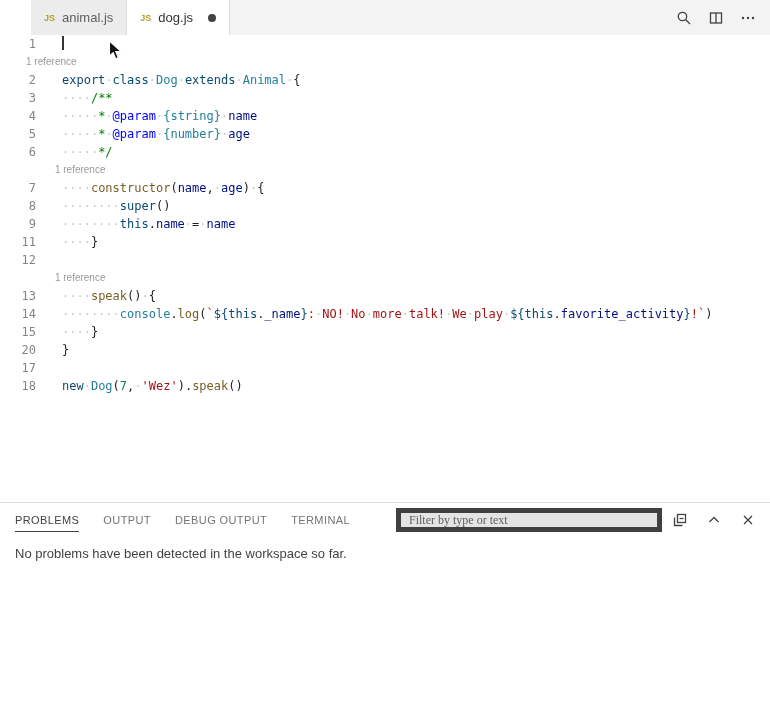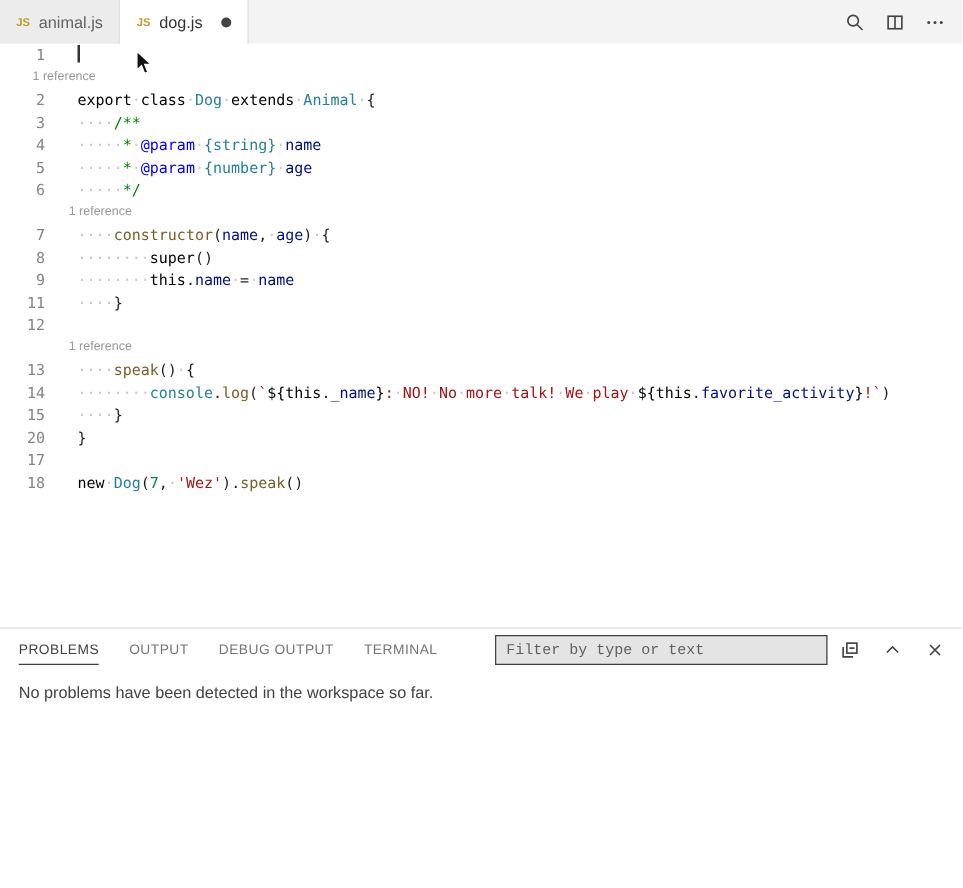--- a/index.html
+++ b/index.html
@@ -1,46 +1,46 @@
 <!DOCTYPE html>
 <html><head>
 <meta charset="utf-8">
 <style>
   html,body{margin:0;padding:0;}
   body{width:770px;height:710px;position:relative;background:#ffffff;font-family:"Liberation Sans",sans-serif;overflow:hidden;}
 
   
-  .tabbar{display:flex;align-items:stretch;height:35px;background:#f3f3f3;}
+  .tabbar{display:flex;align-items:stretch;height:35px;background:#f3f3f3;margin-left:31px;}
   .tab{display:flex;align-items:center;gap:7px;padding:0 13px;font-size:13px;color:#616161;background:#ececec;border-right:1px solid #dedede;cursor:pointer;}
   .tab.active{background:#ffffff;color:#333333;}
   .js-badge{font-size:9px;font-weight:bold;color:#b3a12e;}
   .mod-dot{width:8px;height:8px;border-radius:50%;background:#424242;margin-left:8px;flex:none;}
   .tab-spacer{flex:1;}
   .tab-actions{display:flex;align-items:center;gap:8px;padding-right:10px;}
   .icon-btn{width:24px;height:24px;display:flex;align-items:center;justify-content:center;cursor:pointer;border-radius:4px;}
   svg.ic{stroke:#424242;fill:none;stroke-width:1.3;}
 
   
   .editor{position:absolute;top:35px;left:0;width:770px;height:467px;background:#fff;cursor:text;}
   .row{display:flex;height:18px;line-height:18px;font-family:"DejaVu Sans Mono",monospace;font-size:12px;white-space:pre;}
   .gutter{width:36px;text-align:right;color:#858585;flex:none;user-select:none;}
   .line{margin-left:26px;flex:1;white-space:pre;}
   .row.lens{font-family:"Liberation Sans",sans-serif;font-size:10px;flex-direction:column;}
   .lens-link{color:#999999;cursor:pointer;}
-  .tk-kw{color:#000000}.tk-cls{color:#267f99}.tk-cmt{color:#008000}.tk-doc{color:#0000ff}
+  .tk-kw{color:#0c4a6e}.tk-cls{color:#267f99}.tk-cmt{color:#008000}.tk-doc{color:#0000ff}
   .tk-var{color:#001080}.tk-fn{color:#795E26}.tk-str{color:#a31515}.tk-num{color:#098658}
   .tk-pun{color:#1e1e1e}.tk-ws{color:#c8c8c8}
   .caret{display:inline-block;width:2px;height:14px;background:#333;vertical-align:-2px;}
 
   
   .panel{position:absolute;top:502px;left:0;width:770px;height:208px;background:#fff;border-top:1px solid #dddddd;box-sizing:border-box;}
   .panel-header{display:flex;align-items:center;height:34px;padding:0 10px 0 15px;}
   .panel-tab{margin-right:24px;font-size:11px;letter-spacing:.4px;color:#757575;line-height:22px;cursor:pointer;border-bottom:1px solid transparent;}
   .panel-tab.active{color:#424242;border-bottom-color:#424242;text-align:center;}
-  .filter-input{margin-left:22px;width:266px;height:24px;background:#e4e4e4;border:1px solid #404040;padding:0 8px;font-size:12px;color:#333;font-family:Liberation Mono, monospace;outline:none;box-sizing:border-box;}
+  .filter-input{margin-left:22px;width:266px;height:24px;background:#e4e4e4;border:5px solid #404040;padding:0 8px;font-size:12px;color:#333;font-family:Liberation Serif, serif;outline:none;box-sizing:border-box;}
   .filter-input::placeholder{color:#5f5f5f;}
   .panel-actions{margin-left:auto;display:flex;align-items:center;gap:10px;}
   .panel-msg{margin:9px 0 0 15px;font-size:13px;color:#424242;}
 
   .mouse{position:absolute;left:108px;top:40px;pointer-events:none;}
 </style>
 </head>
 <body>
 
 <div class="tabbar">

